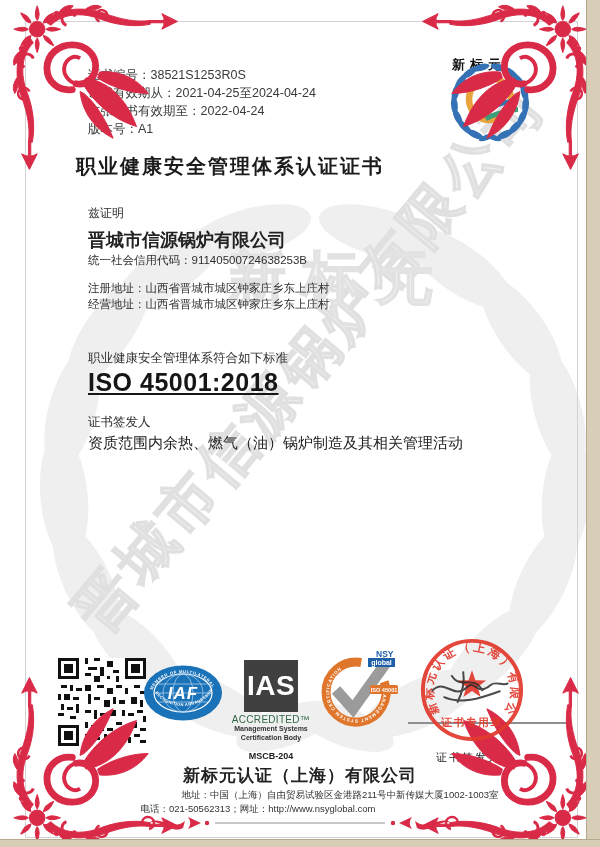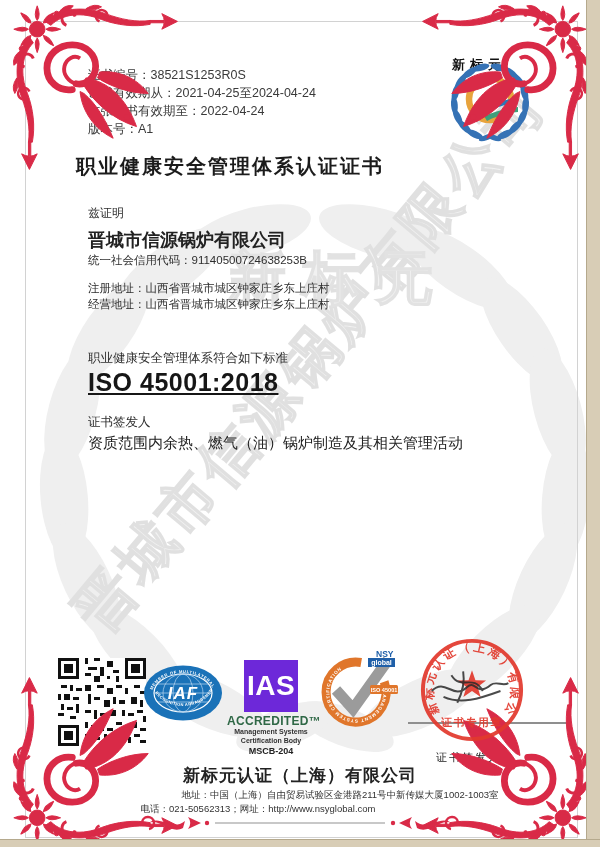--- a/index.html
+++ b/index.html
@@ -35,26 +35,26 @@
   .addr2{left:88px;top:297px;font-size:11.5px;}
   .std-intro{left:88px;top:350px;font-size:12.5px;text-align:center;}
   .standard{left:88px;top:368px;font-size:25px;font-weight:bold;letter-spacing:.5px;color:#161616;text-decoration:underline;}
   .scope-label{left:88px;top:414px;font-size:12.5px;}
   .scope{left:88px;top:434px;font-size:15px;color:#222;}
   .legal{left:48px;top:524px;width:516px;font-size:12.5px;line-height:15.5px;text-align:justify;
          text-indent:2em;color:#222;}
   
   .qr{left:58px;top:658px;width:88px;height:88px;}
   .iaf{left:142px;top:664px;width:82px;height:58px;}
-  .ias-box{left:244px;top:660px;width:54px;height:52px;background:#6d28d9;display:flex;align-items:center;justify-content:center;}
+  .ias-box{left:244px;top:660px;width:54px;height:52px;background:#404040;display:flex;align-items:center;justify-content:center;}
   .ias-box span{color:#fff;font-weight:bold;font-size:28px;letter-spacing:.5px;}
   .ias-sub{left:227px;top:714px;width:88px;text-align:center;}
-  .ias-acc{font-size:12px;font-weight:bold;color:#2F6846;letter-spacing:.3px;}
+  .ias-acc{font-size:10px;font-weight:normal;color:#2F6846;letter-spacing:.3px;}
   .ias-s{font-size:7px;color:#333;font-weight:bold;line-height:8.5px;}
-  .ias-code{font-size:9px;font-weight:bold;color:#222;margin-top:1px;}
+  .ias-code{font-size:9px;font-weight:bold;color:#222;margin-top:9px;}
   .nsy{left:320px;top:648px;width:84px;height:84px;}
   .sig-line{left:408px;top:722px;width:160px;height:1.5px;background:#8f8f8f;z-index:3;}
   .seal{left:418px;top:636px;width:108px;height:108px;z-index:4;opacity:.93;}
   .signer{left:436px;top:750px;font-size:11px;letter-spacing:2px;color:#222;}
   
   .f-company{left:0;top:764px;width:600px;text-align:center;font-size:17px;font-weight:bold;color:#222;letter-spacing:1px;}
   .f-addr{left:0;top:789px;width:600px;text-align:center;font-size:9.5px;color:#333;padding-left:40px;}
   .f-contact{left:0;top:803px;width:516px;text-align:center;font-size:9.5px;color:#333;}
   .f-orn{left:135px;top:810px;width:330px;height:26px;z-index:4;}
 </style>

